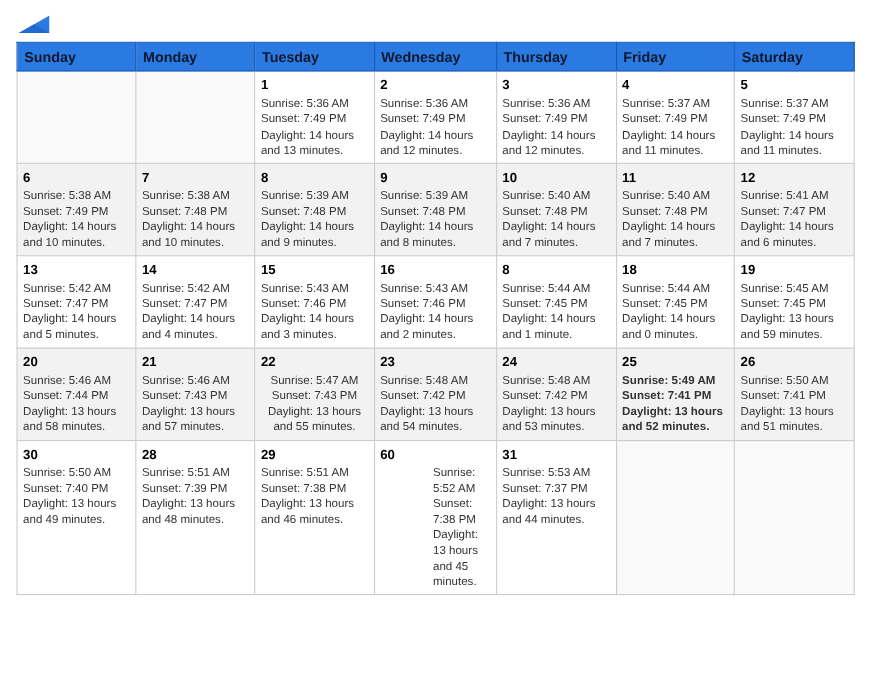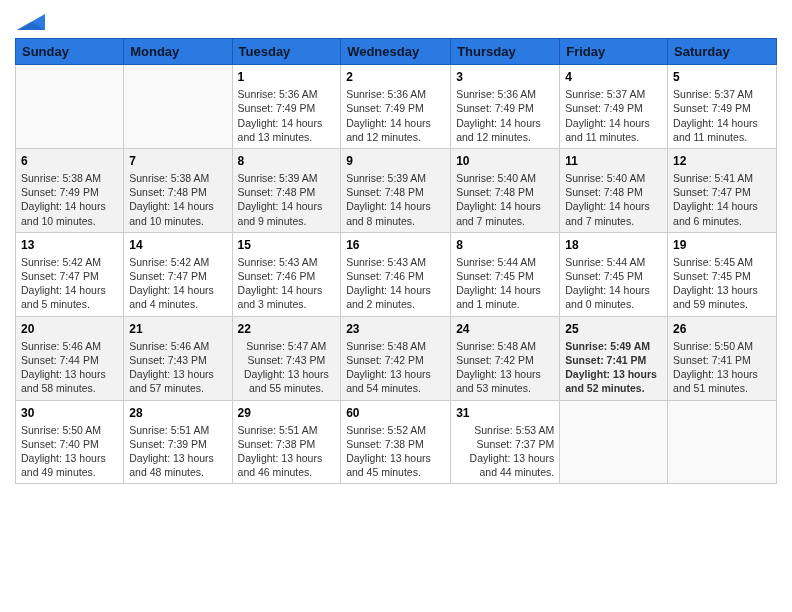--- a/index.html
+++ b/index.html
@@ -338,28 +338,28 @@
         </td>
         <td>
           <span class="day-number">29</span>
           <div class="day-info" style="white-space: pre-line;">Sunrise: 5:51 AM
 Sunset: 7:38 PM
 Daylight: 13 hours
 and 46 minutes.</div>
         </td>
         <td>
           <span class="day-number">60</span>
-          <div class="day-info" style="white-space: pre-line;">Sunrise: 5:52 AM
+          <div class="day-info" style="white-space: pre-line; margin-left: 48px;">Sunrise: 5:52 AM
 Sunset: 7:38 PM
 Daylight: 13 hours
 and 45 minutes.</div>
         </td>
         <td>
           <span class="day-number">31</span>
-          <div class="day-info" style="white-space: pre-line; text-align: right;">Sunrise: 5:53 AM
+          <div class="day-info" style="white-space: pre-line;">Sunrise: 5:53 AM
 Sunset: 7:37 PM
 Daylight: 13 hours
 and 44 minutes.</div>
         </td>
         <td class="empty"></td>
         <td class="empty"></td>
       </tr>
     </tbody>
 </table>
 

